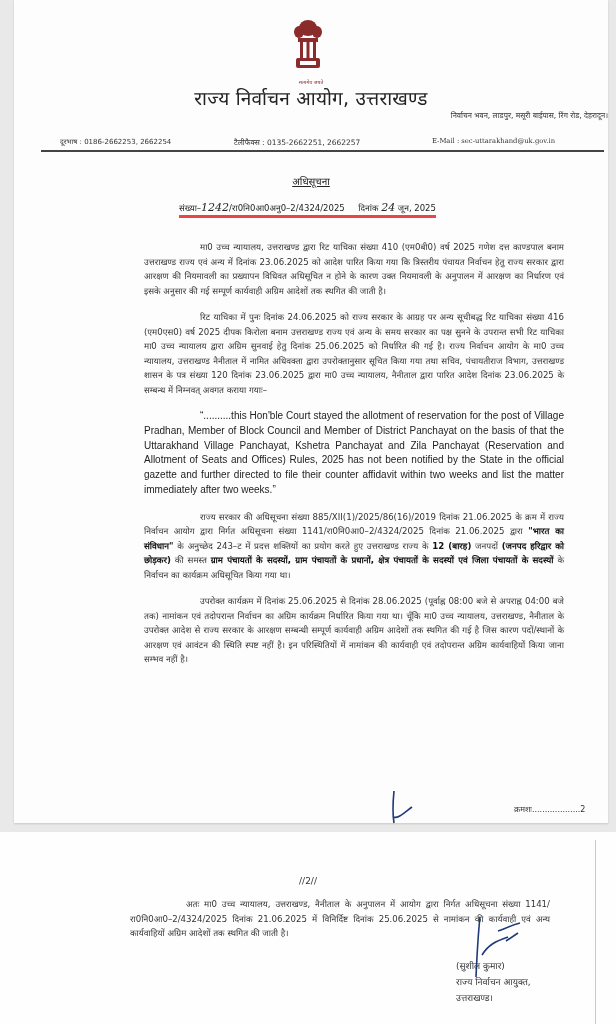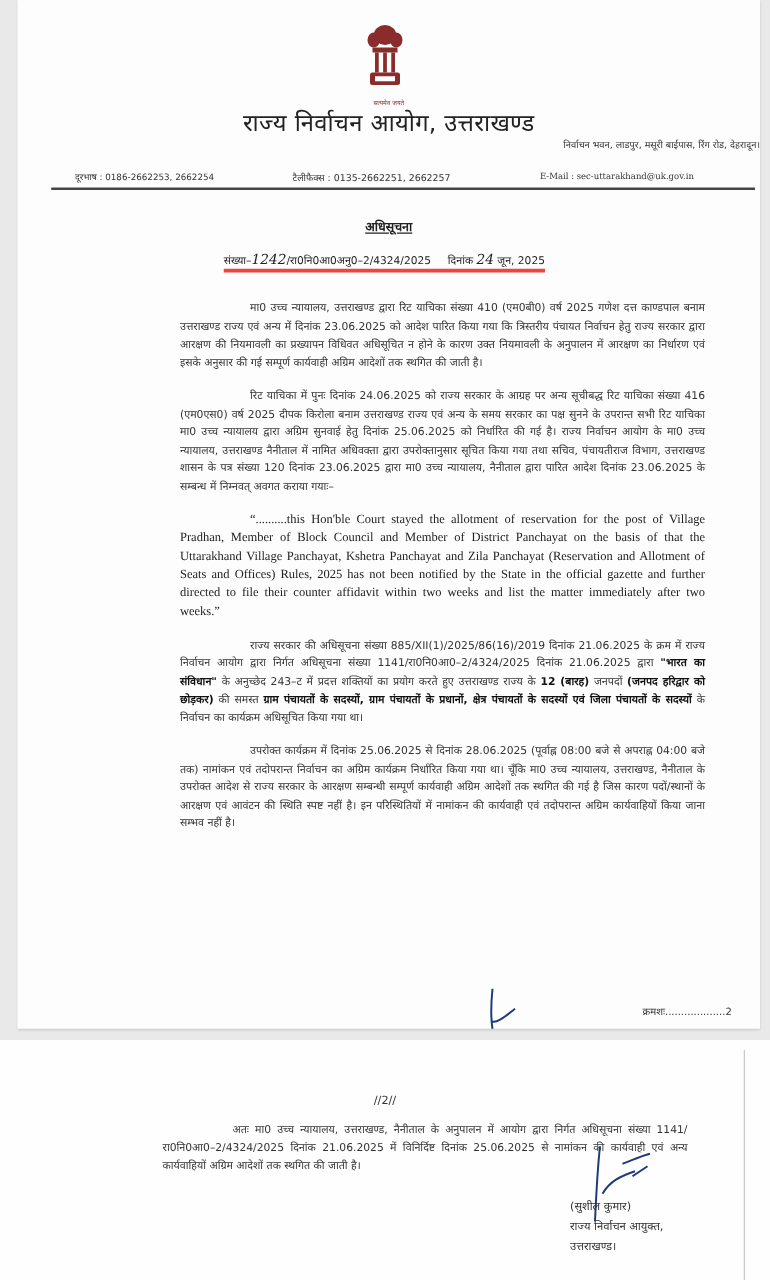--- a/index.html
+++ b/index.html
@@ -20,28 +20,28 @@
   .emblem { position:absolute; left:276px; top:18px; width:36px; height:60px; }
   .motto { position:absolute; left:0; width:594px; top:79px; text-align:center; font-size:5px; color:#8a2c2c; }
   .org-title { position:absolute; left:0; width:594px; top:85px; text-align:center; font-size:19px; color:#222; letter-spacing:0.2px; }
   .org-addr { position:absolute; left:0; width:594px; top:110px; text-align:right; font-size:7.5px; color:#333; }
   .contact { position:absolute; top:137px; font-size:7px; color:#333; white-space:nowrap; }
   .c-phone { left:46px; }
   .c-fax { left:220px; font-size:7.5px; }
   .c-mail { left:418px; font-family:"DejaVu Serif","Liberation Serif",serif; font-size:6.8px; }
   .rule { position:absolute; left:27px; top:150px; width:563px; height:1.5px; background:#444; }
 
-  .notif-title { position:absolute; left:0; width:594px; top:174px; text-align:center; font-size:10px; font-weight:bold; color:#222; text-decoration:underline; }
+  .notif-title { position:absolute; left:0; width:594px; top:174px; text-align:center; font-size:10px; font-weight:normal; color:#222; text-decoration:underline; }
   .ref-line { position:absolute; left:165px; top:201px; font-size:8.5px; color:#222; border-bottom:3px solid #ef4444; padding-bottom:1px; white-space:nowrap; }
   .ref-line .hand { font-family:"DejaVu Serif","Liberation Serif",serif; font-style:italic; font-size:11px; }
 
   .body { position:absolute; left:118px; width:444px; font-size:8.6px; line-height:14.5px; text-align:justify; color:#333; }
   .body p { margin:12px; text-indent:56px; }
   .body b { color:#111; }
-  .quote { font-family:Liberation Serif, serif; font-size:10px; line-height:14.8px; color:#222; }
+  .quote { font-family:Liberation Sans, sans-serif; font-size:10px; line-height:14.8px; color:#222; }
 
   .kramash { position:absolute; left:500px; top:803px; font-size:8px; color:#333; }
   .sig1 { position:absolute; left:370px; top:787px; width:40px; height:40px; }
 
   .p2-num { position:absolute; left:0; width:616px; top:44px; text-align:center; font-size:9px; color:#333; }
   .sign-block { position:absolute; left:456px; top:958px; width:150px; text-align:left; font-size:9px; line-height:16px; color:#333; }
   .sig2 { position:absolute; left:468px; top:915px; width:60px; height:70px; }
 </style>
 </head>
 <body>

